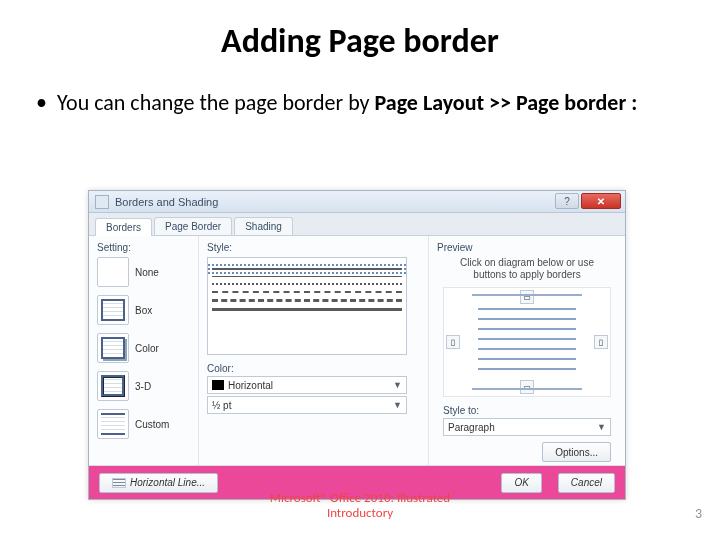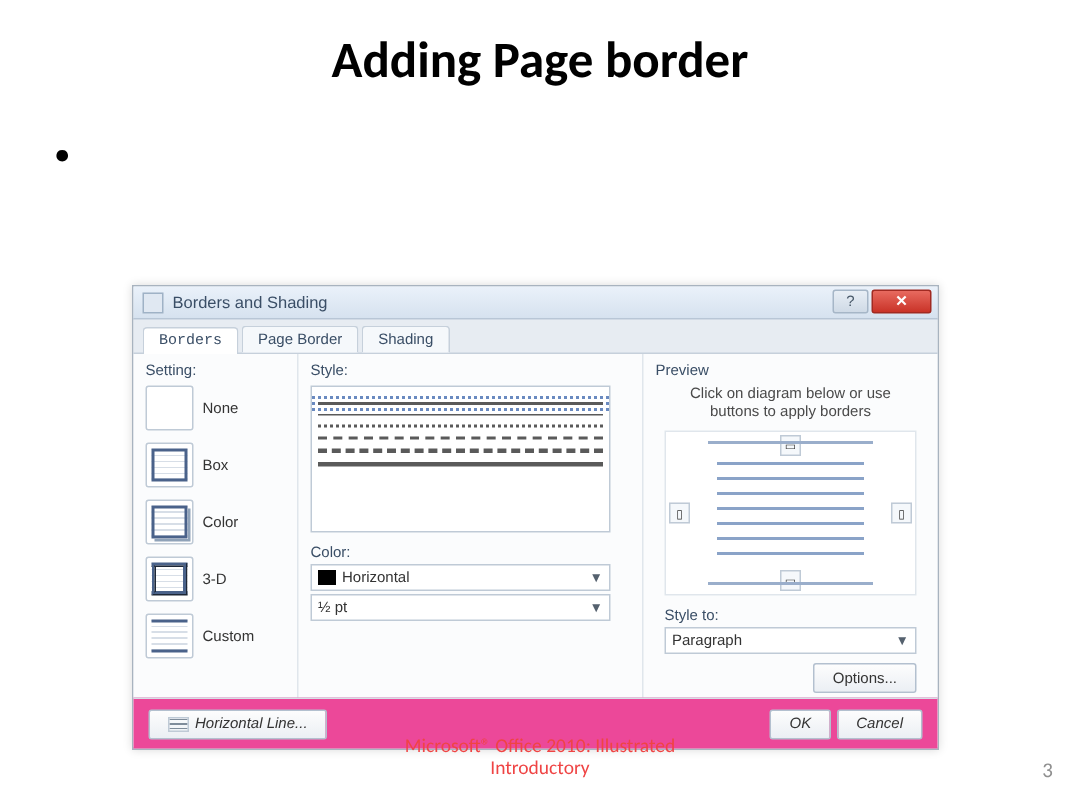--- a/index.html
+++ b/index.html
@@ -11,21 +11,21 @@
   .bullet-text .bold { font-weight: bold; }
   .screenshot { position: absolute; left: 88px; top: 190px; width: 538px; height: 310px; border: 1px solid #a8b3bf; background: #eef2f6; font-family: Tahoma, Arial, sans-serif; font-size: 10px; color: #333; box-shadow: 0 0 6px rgba(0,0,0,.15); }
   .titlebar { height: 22px; display: flex; align-items: center; background: linear-gradient(#eaf1fa, #d6e2ef); border-bottom: 1px solid #b8c6d6; position: relative; }
   .titlebar .appicon { width: 14px; height: 14px; margin: 0 6px; background: #e0e8f2; border: 1px solid #9fb2c6; }
   .titlebar .ttl { color: #3a4e66; font-size: 11px; }
   .winbtns { position: absolute; right: 4px; top: 2px; display: flex; gap: 2px; }
   .winbtn { width: 24px; height: 16px; background: linear-gradient(#e8eef5,#cfdae6); border: 1px solid #a6b6c7; border-radius: 2px; display:flex; align-items:center; justify-content:center; font-size:10px; color:#4a5a6a; }
   .winbtn.close { width: 40px; background: linear-gradient(#e86a5f,#c93328); color:#fff; font-weight:bold; border-color:#a12a22; }
   .tabs { display:flex; gap:2px; padding: 4px 6px 0 6px; background:#e7ecf2; border-bottom:1px solid #c6d0db; }
   .tab { padding: 3px 10px; background:#f5f8fb; border:1px solid #c6d0db; border-bottom:none; border-radius:3px 3px 0 0; color:#3a4e66; }
-  .tab.active { background:#fff; position:relative; top:1px;font-family:Liberation Mono, monospace; }
+  .tab.active { background:#fff; position:relative; top:1px; }
   .dlgbody { display:flex; height: calc(100% - 22px - 24px); background:#fbfcfd; }
   .col { padding: 6px 8px; }
   .col-setting { width: 110px; border-right:1px solid #e0e6ec; }
   .col-middle { flex:1; border-right:1px solid #e0e6ec; }
   .col-preview { width: 196px; }
   .sec-label { color:#3a4e66; font-size:10px; margin-bottom:4px; }
   .setrow { display:flex; align-items:center; gap:6px; margin-bottom:8px; }
   .seticon { width:32px; height:30px; background:#fff; border:1px solid #bfcad6; border-radius:2px; position:relative; overflow:hidden; }
   .seticon::before { content:""; position:absolute; inset:3px; background:repeating-linear-gradient(#d7dee7 0 1px, transparent 1px 4px); }
   .seticon.none::before { background:#fff; }
@@ -54,31 +54,34 @@
   .sb-t { top:2px; left:50%; transform:translateX(-50%); }
   .sb-b { bottom:2px; left:50%; transform:translateX(-50%); }
   .sb-l { left:2px; top:50%; transform:translateY(-50%); }
   .sb-r { right:2px; top:50%; transform:translateY(-50%); }
   .applyrow { margin:8px 6px 0; }
   .optbtn-row { display:flex; justify-content:flex-end; margin:6px 6px 0; }
   .btn { height:20px; padding:0 12px; background:linear-gradient(#fdfdfd,#ebeff4); border:1px solid #b3c0cf; border-radius:2px; font-size:10px; color:#333; display:inline-flex; align-items:center; }
   .dlgfooter { position:absolute; left:0; right:0; bottom:0; height:34px; background:#ec4899; border-top:1px solid #d6dee7; display:flex; align-items:center; justify-content:space-between; padding:0 10px;font-style:italic; }
   .hline-btn { display:flex; align-items:center; gap:4px; }
   .hline-ico { width:14px; height:10px; background:repeating-linear-gradient(#7f8c9a 0 1px, transparent 1px 3px); border:1px solid #bfcad6; }
-  .okcancel { display:flex; gap:4px;margin-left:16px; }
+  .okcancel { display:flex; gap:16px;margin-left:16px; }
   .footer-caption { position:absolute; left:0; right:0; bottom:20px; text-align:center; font-size:13px; color:#ef4444; }
   .page-num { position:absolute; right:18px; bottom:18px; color:#8f8f8f; font-size:14px; }
 </style>
 </head>
 <body>
 
 <h1 class="slide-title">Adding Page border</h1>
 
 <div class="bullet">
   <span class="dot">•</span>
+  <div class="bullet-text">
+    <span>You can change the page border by </span><span class="bold">Page Layout &gt;&gt; Page border :</span>
+  </div>
 </div>
 
 <div class="screenshot">
   <div class="titlebar">
     <div class="appicon"></div>
     <div class="ttl">Borders and Shading</div>
     <div class="winbtns">
       <div class="winbtn">?</div>
       <div class="winbtn close">✕</div>
     </div>

